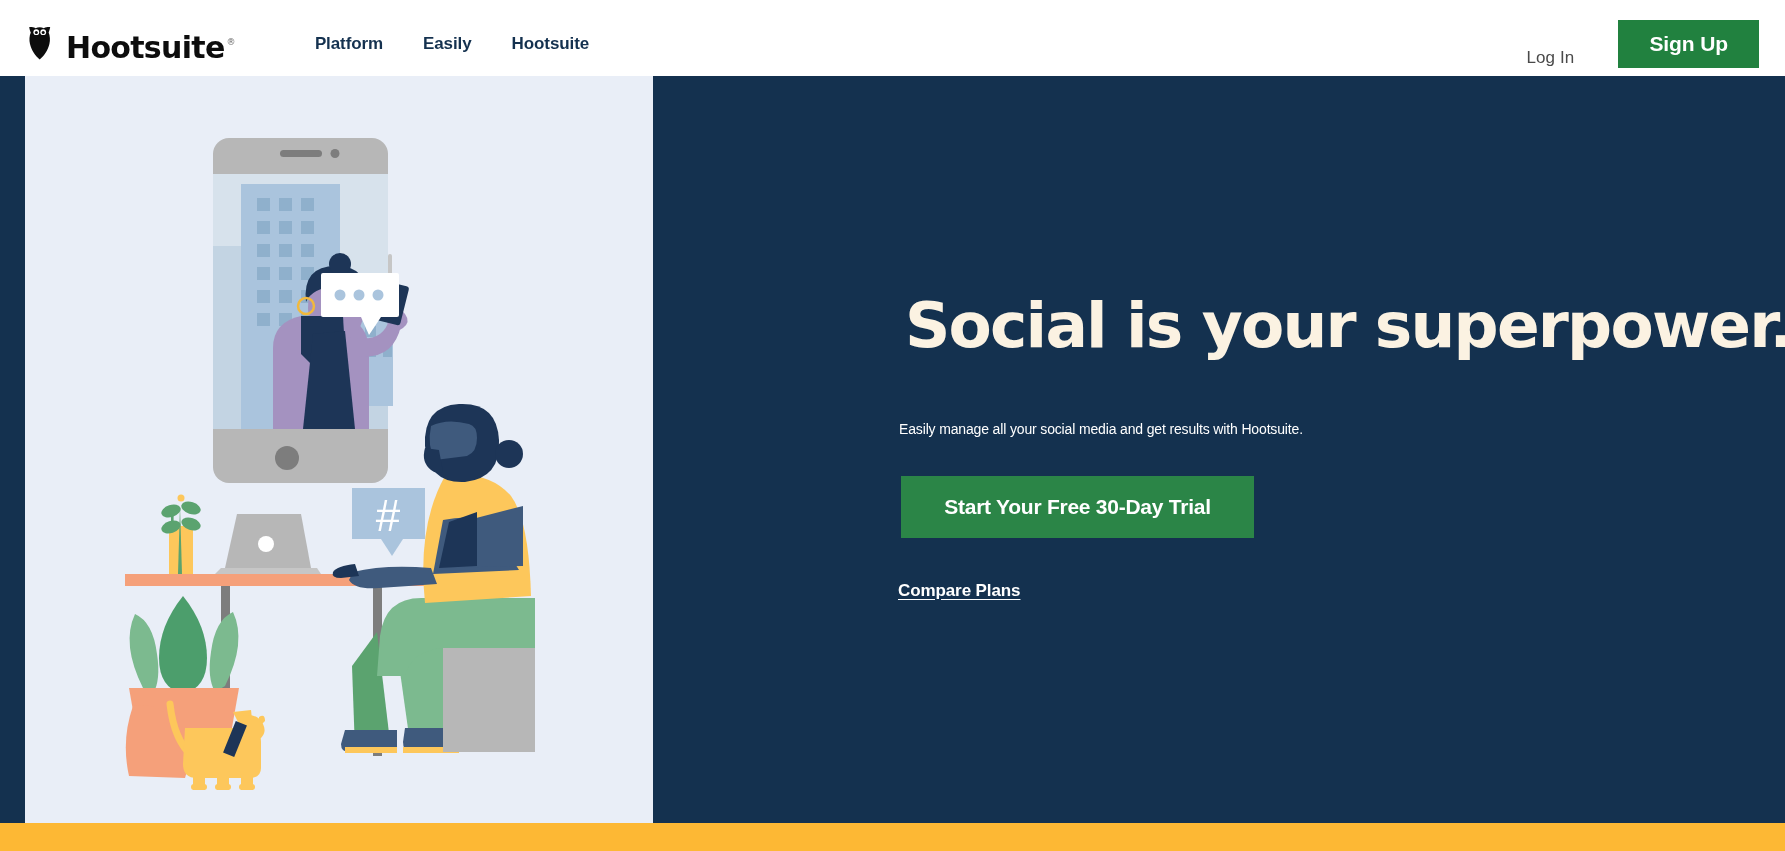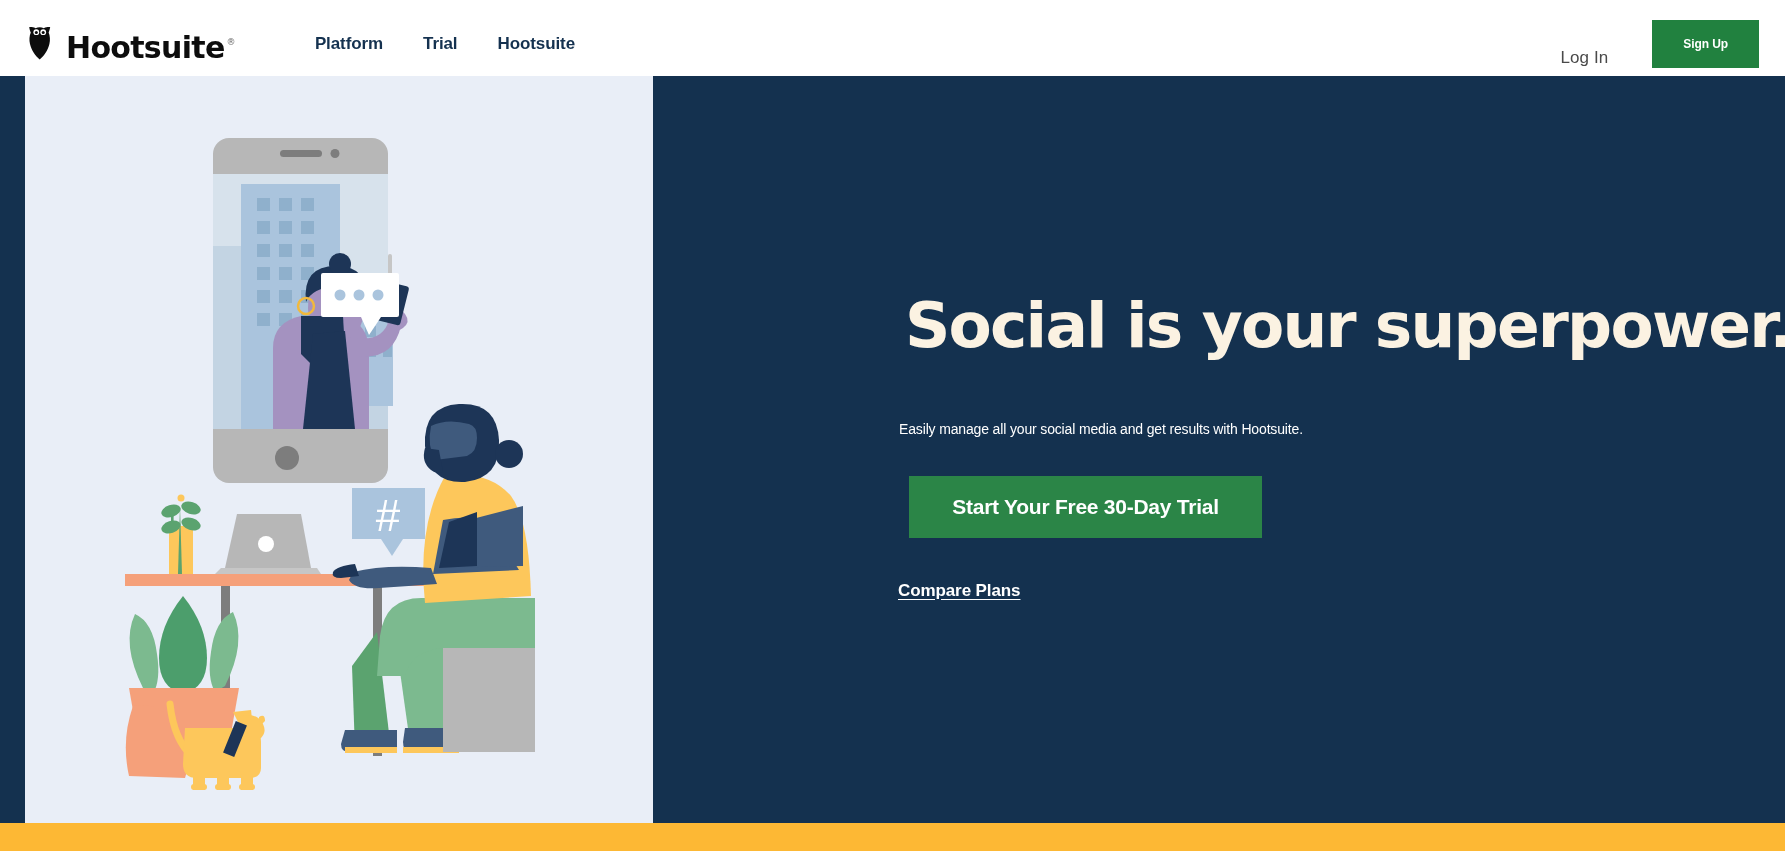--- a/index.html
+++ b/index.html
@@ -53,21 +53,21 @@
   .header-right {
     margin-left: auto; display: flex; align-items: flex-end;
     margin-right: 26px;
   }
   .login-link {
     font-size: 17px; color: #4a4a4a; text-decoration: none;
     margin-right: 44px; cursor: pointer; letter-spacing: 0.1px;
   }
   .signup-btn {
     background: #21813f; color: #ffffff;
-    font-size: 12px; font-weight: bold;
+    font-size: 21px; font-weight: bold;
     border: none; cursor: pointer;
     padding: 0 31px; height: 48px;
     line-height: 48px;
     letter-spacing: -0.1px;
     font-family: "Liberation Sans", sans-serif;
   }
 
   
   .hero {
     position: absolute; left: 0; top: 76px;
@@ -99,21 +99,21 @@
   }
   .subhead {
     position: absolute; left: 2px; top: 345px;
     margin: 0;
     font-size: 14px;
     color: #ffffff;
     letter-spacing: -0.15px;
     white-space: nowrap;
   }
   .trial-btn {
-    position: absolute; left: 12px; top: 400px;
+    position: absolute; left: 4px; top: 400px;
     width: 353px; height: 62px;
     background: #2b8547;
     border: none; cursor: pointer;
     color: #ffffff;
     font-size: 21px; font-weight: bold;
     letter-spacing: -0.25px;
     font-family: "Liberation Sans", sans-serif;
   }
   .compare-link {
     position: absolute; left: 1px; top: 505px;
@@ -143,21 +143,21 @@
         <circle cx="8.3" cy="6.2" r="2.9" fill="#ffffff"></circle>
         <circle cx="15.2" cy="6.2" r="2.9" fill="#ffffff"></circle>
         <circle cx="8.3" cy="6.4" r="1.5" fill="#0d0d0d"></circle>
         <circle cx="15.2" cy="6.4" r="1.5" fill="#0d0d0d"></circle>
       </svg>
       <span class="wordmark"><span>Hootsuite</span><span class="regmark">®</span></span>
     </a>
 
     <nav class="nav">
       <div class="nav-item">Platform</div>
-      <div class="nav-item">Trial</div>
+      <div class="nav-item">Easily</div>
       <div class="nav-item">Hootsuite</div>
     </nav>
 
     <div class="header-right">
       <a class="login-link" href="#">Log In</a>
       <button class="signup-btn">Sign Up</button>
     </div>
   </div>
 
   <div class="hero">

